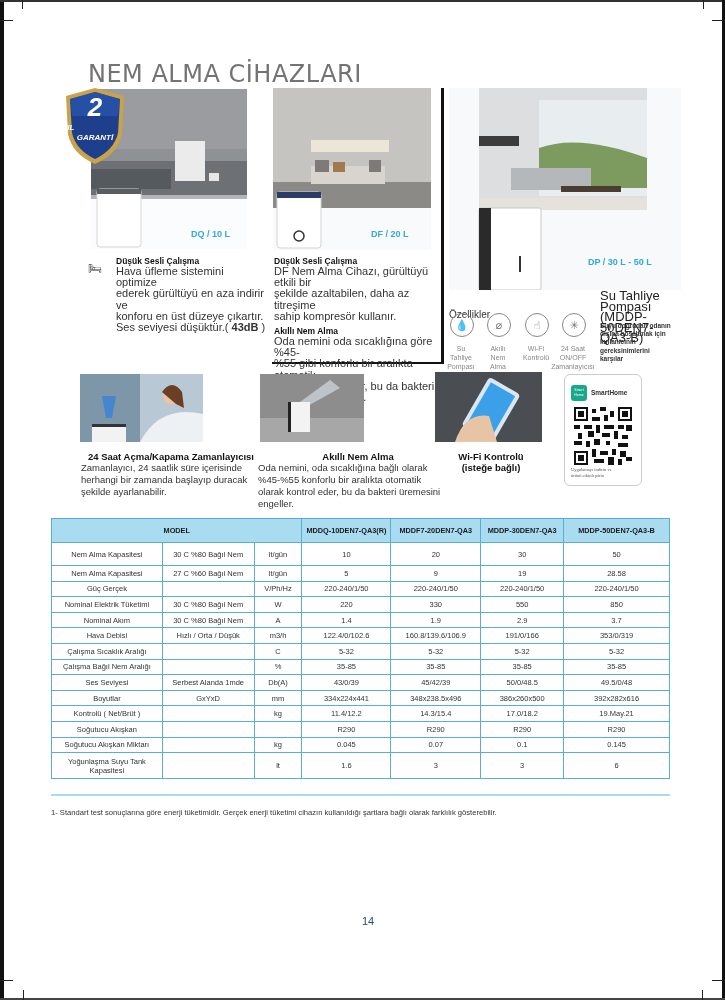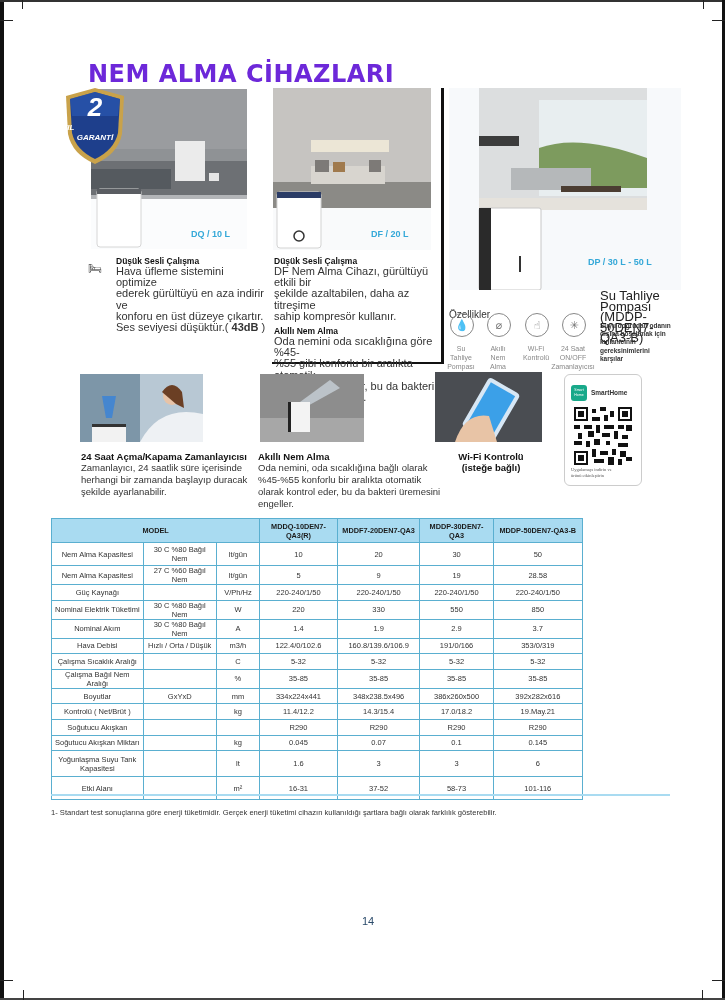--- a/index.html
+++ b/index.html
@@ -6,22 +6,22 @@
   body { width: 725px; height: 1000px; position: relative; overflow: hidden;
          font-family: "Liberation Sans", "DejaVu Sans", sans-serif; color: #222; }
 
   
   .frame-left { position: absolute; left: 0; top: 0; width: 4px; height: 1000px; background: #111; }
   .frame-top { position: absolute; left: 0; top: 0; width: 725px; height: 2px; background: #333; }
   .frame-right { position: absolute; right: 0; top: 0; width: 3px; height: 1000px; background: #111; }
   .frame-bottom { position: absolute; left: 0; bottom: 0; width: 725px; height: 2px; background: #444; }
   .crop { position: absolute; background: #222; }
 
-  .title { position: absolute; left: 88px; top: 60px; font-size: 24px; font-weight: bold;
-           color: #6d28d9; letter-spacing: 0.5px; font-family: "DejaVu Sans", sans-serif; }
+  .title { position: absolute; left: 88px; top: 60px; font-size: 24px; font-weight: normal;
+           color: #737373; letter-spacing: 0.5px; font-family: "DejaVu Sans", sans-serif; }
 
   
   .badge { position: absolute; left: 62px; top: 86px; width: 66px; height: 80px; }
 
   .photo { position: absolute; overflow: hidden; }
   .photo svg { display: block; }
 
   .model-tag { position: absolute; font-size: 9px; font-weight: bold; color: #34a8d8; margin-left: 44px; }
 
   .feat-title { font-size: 8.5px; font-weight: bold; color: #111; }
@@ -31,34 +31,34 @@
   .hdivider { position: absolute; left: 272px; top: 362px; width: 172px; height: 2px; background: #111; }
 
   .ozellik-label { position: absolute; left: 449px; top: 309px; font-size: 10px; color: #333; }
   .ico-circle { position: absolute; width: 22px; height: 22px; border: 1px solid #888; border-radius: 50%;
                 display: flex; align-items: center; justify-content: center; font-size: 11px; color: #777; }
   .ico-label { position: absolute; width: 40px; text-align: center; font-size: 7px; line-height: 9px; color: #888; }
 
   .pump-title { position: absolute; left: 600px; top: 291px; width: 82px; font-size: 13px; line-height: 10.5px; color: #222; }
   .pump-text { position: absolute; left: 600px; top: 322px; width: 82px; font-size: 6.5px; line-height: 8.2px; font-weight: bold; color: #333; }
 
-  .bottom-title { font-size: 9.5px; font-weight: bold; color: #111; }
+  .bottom-title { font-size: 9.5px; font-weight: bold; color: #111; text-align: center; }
   .bottom-text { font-size: 9.5px; line-height: 12px; color: #333; }
 
   .qr-card { position: absolute; left: 564px; top: 374px; width: 76px; height: 110px; border: 1px solid #ccc;
              border-radius: 6px; background: #fff; }
   .qr-logo { position: absolute; left: 6px; top: 10px; width: 16px; height: 16px; background: #18a98a; border-radius: 3px;
              font-size: 3.5px; color: #fff; text-align: center; line-height: 5px; padding-top: 3px; box-sizing: border-box; }
   .qr-brand { position: absolute; left: 26px; top: 14px; font-size: 6.5px; font-weight: bold; color: #333; }
   .qr-code { position: absolute; left: 7px; top: 32px; width: 62px; height: 58px; }
   .qr-caption { position: absolute; left: 6px; top: 92px; width: 66px; font-size: 4.5px; line-height: 5.5px;
                 color: #555; font-family: "Liberation Serif", serif; }
 
   
-  table.spec { position: absolute; left: 51px; top: 518px; width: 532px; border-collapse: collapse;
+  table.spec { position: absolute; left: 51px; top: 518px; width: 619px; border-collapse: collapse;
                font-size: 7.5px; color: #333; }
   table.spec td, table.spec th { border: 1px solid #5aafd0; text-align: center; padding: 0 2px; height: 14.6px; }
   table.spec th { background: #a9dbf1; font-weight: bold; font-size: 7.3px; color: #1a1a1a; height: 23px; }
   table.spec tr.tall td { height: 22px; }
   table.spec tr.tall2 td { height: 25px; }
   .tbl-bottom { position: absolute; left: 51px; top: 794px; width: 619px; height: 2px; background: #a9dbf1; }
 
   .footnote { position: absolute; left: 51px; top: 808px; font-size: 7.6px; color: #333; }
   .pagenum { position: absolute; left: 362px; top: 915px; font-size: 11px; color: #2a4a6a; }
 </style>
@@ -336,21 +336,21 @@
       <tr>
         <td>Nem Alma Kapasitesi</td>
         <td>27 C %60 Bağıl Nem</td>
         <td>lt/gün</td>
         <td>5</td>
         <td>9</td>
         <td>19</td>
         <td>28.58</td>
       </tr>
       <tr>
-        <td>Güç Kaynağı</td>
+        <td>Güç Gerçek</td>
         <td></td>
         <td>V/Ph/Hz</td>
         <td>220-240/1/50</td>
         <td>220-240/1/50</td>
         <td>220-240/1/50</td>
         <td>220-240/1/50</td>
       </tr>
       <tr>
         <td>Nominal Elektrik Tüketimi</td>
         <td>30 C %80 Bağıl Nem</td>
@@ -390,20 +390,29 @@
       <tr>
         <td>Çalışma Bağıl Nem Aralığı</td>
         <td></td>
         <td>%</td>
         <td>35-85</td>
         <td>35-85</td>
         <td>35-85</td>
         <td>35-85</td>
       </tr>
       <tr>
+        <td>Ses Seviyesi</td>
+        <td>Serbest Alanda 1mde</td>
+        <td>Db(A)</td>
+        <td>43/0/39</td>
+        <td>45/42/39</td>
+        <td>50/0/48.5</td>
+        <td>49.5/0/48</td>
+      </tr>
+      <tr>
         <td>Boyutlar</td>
         <td>GxYxD</td>
         <td>mm</td>
         <td>334x224x441</td>
         <td>348x238.5x496</td>
         <td>386x260x500</td>
         <td>392x282x616</td>
       </tr>
       <tr>
         <td>Kontrolü ( Net/Brüt )</td>
@@ -434,27 +443,18 @@
       </tr>
       <tr class="tall2">
         <td>Yoğunlaşma Suyu Tank Kapasitesi</td>
         <td></td>
         <td>lt</td>
         <td>1.6</td>
         <td>3</td>
         <td>3</td>
         <td>6</td>
       </tr>
-      <tr class="tall">
-        <td>Etki Alanı</td>
-        <td></td>
-        <td>m²</td>
-        <td>16-31</td>
-        <td>37-52</td>
-        <td>58-73</td>
-        <td>101-116</td>
-      </tr>
     </tbody>
 </table>
 <div class="tbl-bottom"></div>
 
 <div class="footnote">1- Standart test sonuçlarına göre enerji tüketimidir. Gerçek enerji tüketimi cihazın kullanıldığı şartlara bağlı olarak farklılık gösterebilir.</div>
 <div class="pagenum">14</div>
 
 </body></html>

